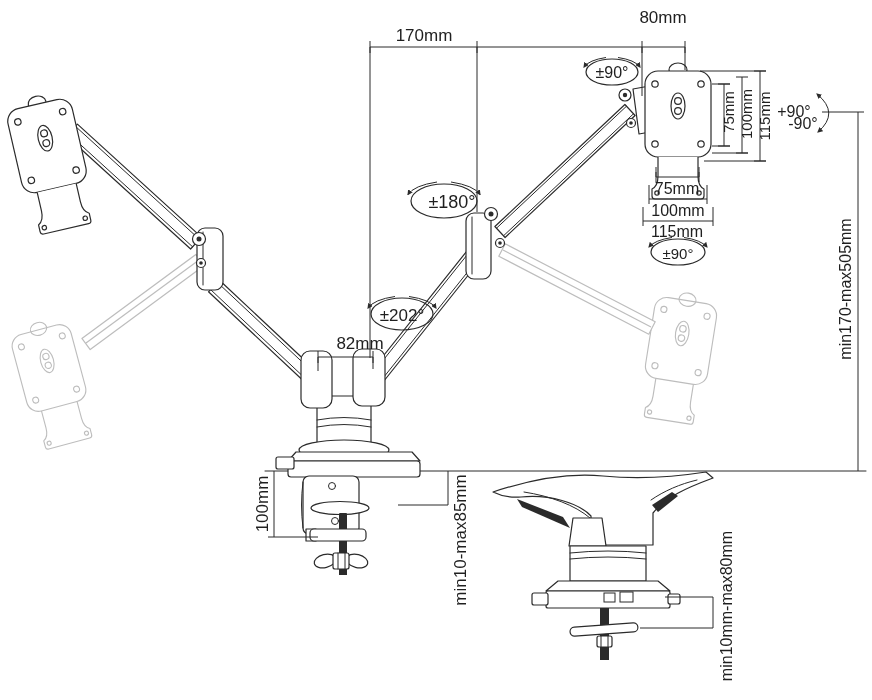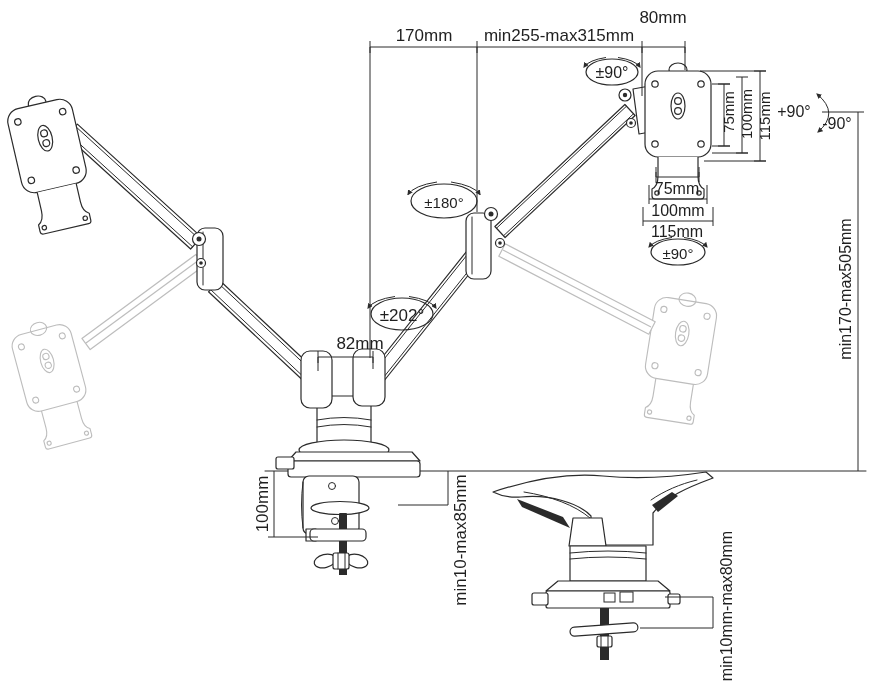--- a/index.html
+++ b/index.html
@@ -5,21 +5,21 @@
   html,body{margin:0;padding:0;background:#fff;}
   #stage{position:relative;width:872px;height:700px;background:#fff;overflow:hidden;
          font-family:"Liberation Sans", sans-serif;color:#1f1f1f;}
   #drawing{position:absolute;left:0;top:0;}
   .lbl{position:absolute;transform:translate(-50%,-50%);white-space:nowrap;
        color:#1f1f1f;letter-spacing:0px;line-height:1;}
   .rot{transform:translate(-50%,-50%) rotate(-90deg);}
   .f15{font-size:15px;}
   .f16{font-size:16px;}
   .f17{font-size:17px;}
-  .f18{font-size:15px;}
+  .f18{font-size:18px;margin-left:8px;}
   
   .ln{stroke:var(--line,#2b2b2b);fill:none;stroke-width:1.2;stroke-linecap:round;stroke-linejoin:round;}
   .lnthin{stroke:var(--line,#2b2b2b);fill:none;stroke-width:1;stroke-linecap:round;}
   .wh{fill:#fff;stroke:var(--line,#2b2b2b);stroke-width:1.2;stroke-linejoin:round;}
   .dk{fill:var(--line,#2b2b2b);stroke:none;}
   .gh{stroke:var(--ghost,#bdbdbd);fill:none;stroke-width:1.2;stroke-linejoin:round;}
   .ghw{fill:#fff;stroke:var(--ghost,#bdbdbd);stroke-width:1.2;stroke-linejoin:round;}
   .dim{stroke:var(--line,#2b2b2b);fill:none;stroke-width:1;}
 </style>
 </head>
@@ -195,30 +195,29 @@
     <ellipse class="ln" cx="402" cy="314" rx="31" ry="16"></ellipse>
     <path class="dim" d="M395,296.5 Q374,299.5 368,308" marker-end="url(#arw)"></path>
     <path class="dim" d="M409,296.5 Q430,299.5 436,308" marker-end="url(#arw)"></path>
     <ellipse class="ln" cx="678" cy="252" rx="27" ry="13"></ellipse>
     <path class="dim" d="M672,237.5 Q655,240 649,247" marker-end="url(#arw)"></path>
     <path class="dim" d="M684,237.5 Q701,240 707,247" marker-end="url(#arw)"></path>
   </g>
 </svg>
 
 <div class="lbl f17" style="left:424px;top:35px">170mm</div>
-<div class="lbl f17" style="left:559px;top:35px">min255-max315mm</div>
 <div class="lbl f17" style="left:663px;top:17px">80mm</div>
 
 <div class="lbl f16" style="left:612px;top:73px">±90°</div>
 <div class="lbl f18" style="left:444px;top:202px">±180°</div>
 <div class="lbl f17" style="left:402px;top:315px">±202°</div>
 <div class="lbl f15" style="left:678px;top:253px">±90°</div>
 
 <div class="lbl f16" style="left:794px;top:112px">+90°</div>
-<div class="lbl f16" style="left:837px;top:124px">-90°</div>
+<div class="lbl f16" style="left:803px;top:124px">-90°</div>
 
 <div class="lbl rot f15" style="left:728px;top:112px">75mm</div>
 <div class="lbl rot f15" style="left:746px;top:114px">100mm</div>
 <div class="lbl rot f15" style="left:764px;top:116px">115mm</div>
 
 <div class="lbl f16" style="left:677px;top:189px">75mm</div>
 <div class="lbl f16" style="left:678px;top:211px">100mm</div>
 <div class="lbl f16" style="left:677px;top:232px">115mm</div>
 
 <div class="lbl rot f16" style="left:846px;top:289px">min170-max505mm</div>

